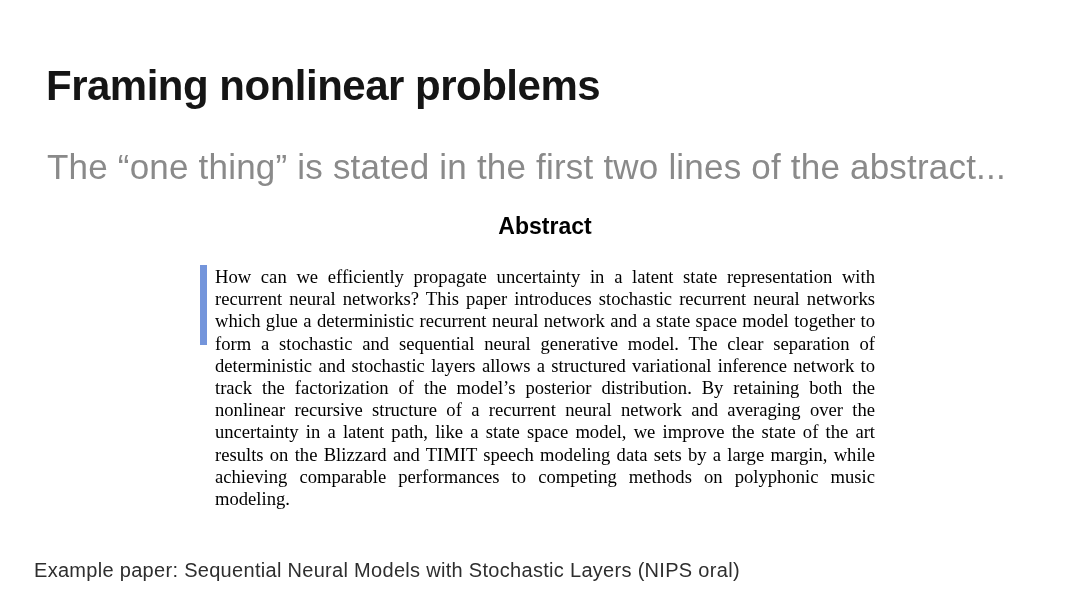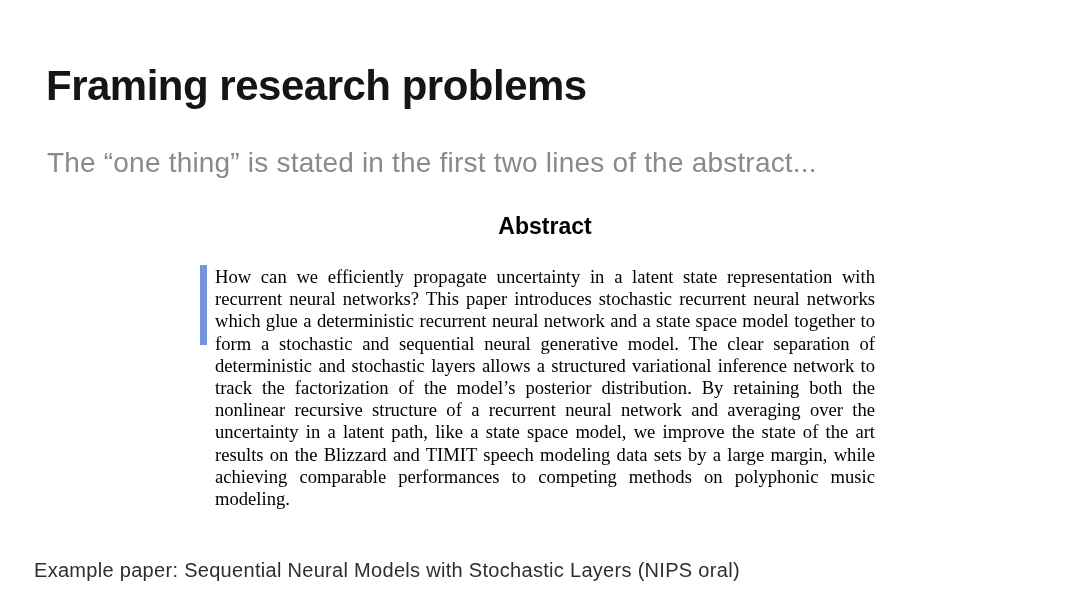--- a/index.html
+++ b/index.html
@@ -25,21 +25,21 @@
     letter-spacing: -0.5px;
     color: var(--title, #151515);
     line-height: 1.15;
     font-family: "Liberation Sans", "DejaVu Sans", sans-serif;
   }
   .subtitle {
     position: absolute;
     left: 47px;
     top: 146px;
     margin: 0;
-    font-size: 28px;
+    font-size: 35px;
     font-weight: 300;
     color: var(--subtitle, #8a8a8a);
     line-height: 1.2;
     letter-spacing: 0.2px;
     font-family: "Liberation Sans", "DejaVu Sans", sans-serif;
   }
   .paper {
     position: absolute;
     left: 215px;
     top: 212px;
@@ -85,21 +85,21 @@
     font-weight: 300;
     color: var(--footer, #2e2e2e);
     letter-spacing: 0.3px;
     font-family: "Liberation Sans", "DejaVu Sans", sans-serif;
   }
 </style>
 </head>
 <body>
 
 <div class="slide">
-  <h1 class="title">Framing research problems</h1>
+  <h1 class="title">Framing nonlinear problems</h1>
   <p class="subtitle">The “one thing” is stated in the first two lines of the abstract...</p>
 
   <figure class="paper">
     <div class="abstract-heading">Abstract</div>
     <div class="abstract-body">
       <span class="highlight-bar"></span>
       <p class="abstract-text"><span>How can we efficiently propagate uncertainty in a latent state representation with recurrent neural networks?  This paper introduces </span><span class="em">stochastic recurrent neural networks</span><span> which glue a deterministic recurrent neural network and a state space model together to form a stochastic and sequential neural generative model. The clear separation of deterministic and stochastic layers allows a structured variational inference network to track the factorization of the model’s posterior distribution. By retaining both the nonlinear recursive structure of a recurrent neural network and averaging over the uncertainty in a latent path, like a state space model, we improve the state of the art results on the Blizzard and TIMIT speech modeling data sets by a large margin, while achieving comparable performances to competing methods on polyphonic music modeling.</span></p>
     </div>
   </figure>
 

